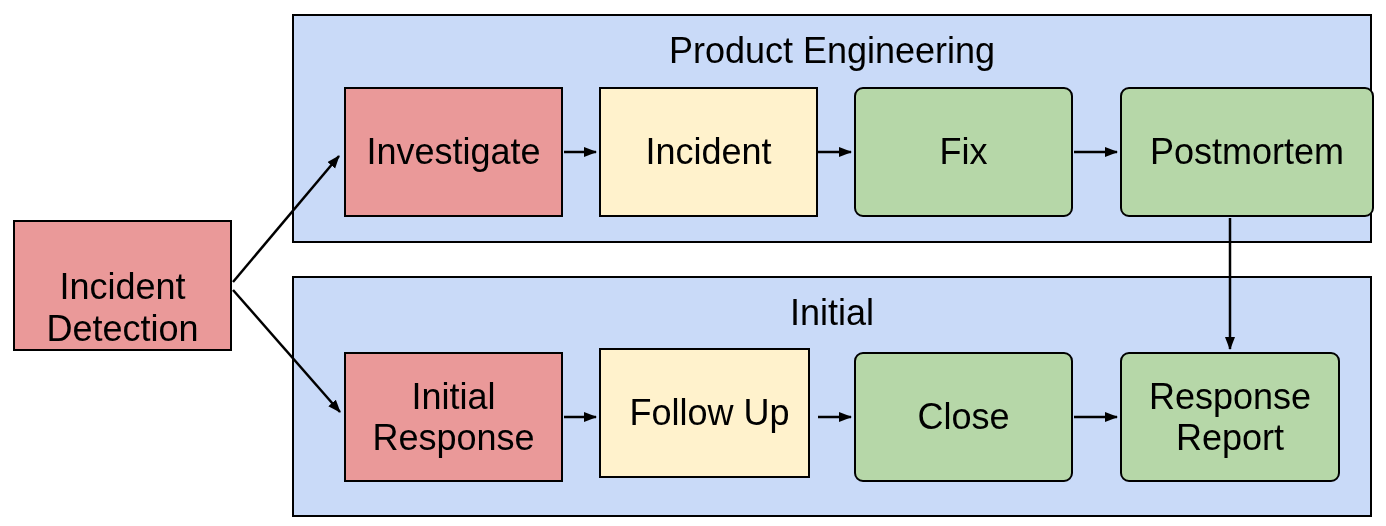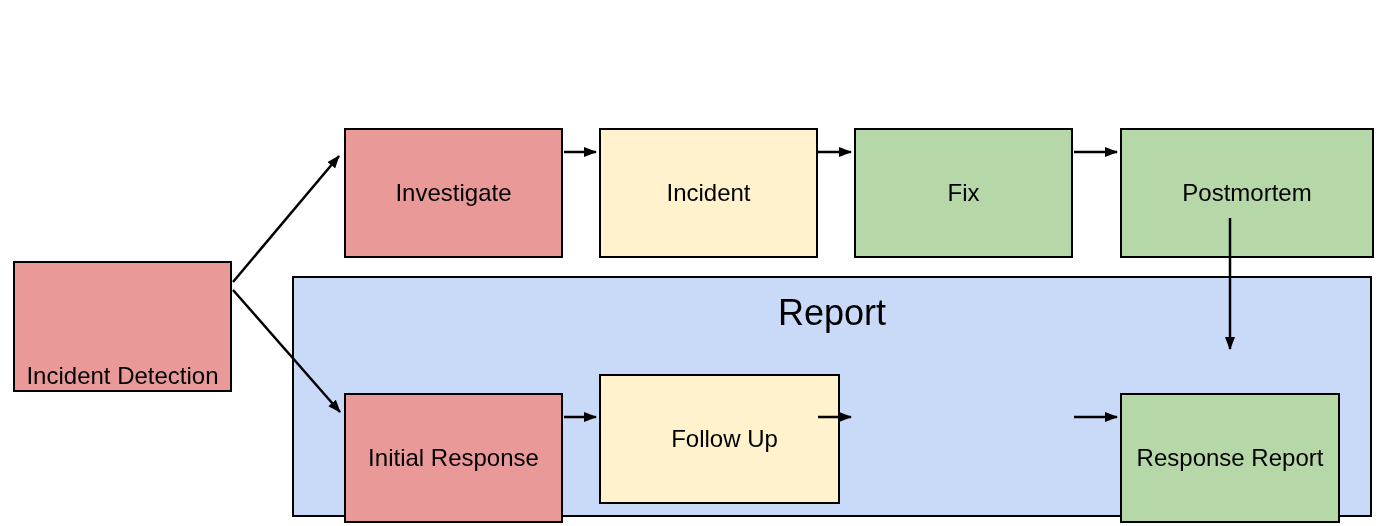--- a/index.html
+++ b/index.html
@@ -25,44 +25,46 @@
     white-space:nowrap;
   }
   .node{
     position:absolute;
     box-sizing:border-box;
     border:2px solid var(--c-border,#000);
     display:flex;
     align-items:center;
     justify-content:center;
     text-align:center;
-    font-size:24px;
+    font-size:36px;
     line-height:1.15;
     padding:0 2px;
     z-index:2;
-    margin-top:41px;
   }
   .fill-red{background:var(--c-red-fill,#EA9999);}
   .fill-yellow{background:var(--c-yellow-fill,#FFF2CC);}
-  .fill-green{background:var(--c-green-fill,#B6D7A8);}
+  .fill-green{background:var(--c-green-fill,#B6D7A8);border-radius:9px;}
   .arrows{
     position:absolute;left:0;top:0;width:1386px;height:526px;
     z-index:3;pointer-events:none;
   }
   .arrows line{stroke:var(--c-border,#000);stroke-width:2.5;}
   .arrows .head{fill:var(--c-border,#000);}
 </style>
 </head>
 <body>
 
 <div class="canvas">
 
+  <div class="lane" style="left:292px;top:14px;width:1080px;height:229px;">
+    <div class="lane-title">Product Engineering</div>
+  </div>
 
   <div class="lane" style="left:292px;top:276px;width:1080px;height:241px;">
-    <div class="lane-title">Report</div>
+    <div class="lane-title">Initial</div>
   </div>
 
   <div class="node fill-red" style="left:13px;top:220px;width:219px;height:131px;align-items:flex-end;">
     <span>Incident Detection</span>
   </div>
 
   <div class="node fill-red" style="left:344px;top:87px;width:219px;height:130px;">
     <span>Investigate</span>
   </div>
   <div class="node fill-yellow" style="left:599px;top:87px;width:219px;height:130px;">
@@ -71,22 +73,25 @@
   <div class="node fill-green" style="left:854px;top:87px;width:219px;height:130px;">
     <span>Fix</span>
   </div>
   <div class="node fill-green" style="left:1120px;top:87px;width:254px;height:130px;">
     <span>Postmortem</span>
   </div>
 
   <div class="node fill-red" style="left:344px;top:352px;width:219px;height:130px;">
     <span>Initial Response</span>
   </div>
-  <div class="node fill-yellow" style="left:599px;top:333px;width:241px;height:130px;padding-left:12px;">
+  <div class="node fill-yellow" style="left:599px;top:348px;width:211px;height:130px;padding-left:12px;">
     <span>Follow Up</span>
+  </div>
+  <div class="node fill-green" style="left:854px;top:352px;width:219px;height:130px;">
+    <span>Close</span>
   </div>
   <div class="node fill-green" style="left:1120px;top:352px;width:220px;height:130px;">
     <span>Response Report</span>
   </div>
 
   <svg class="arrows" viewBox="0 0 1386 526" xmlns="http://www.w3.org/2000/svg">
     <defs>
       <marker id="ah" markerUnits="userSpaceOnUse" markerWidth="14" markerHeight="12" refX="12" refY="5" orient="auto">
         <path class="head" d="M0,0 L13,5 L0,10 Z"></path>
       </marker>

